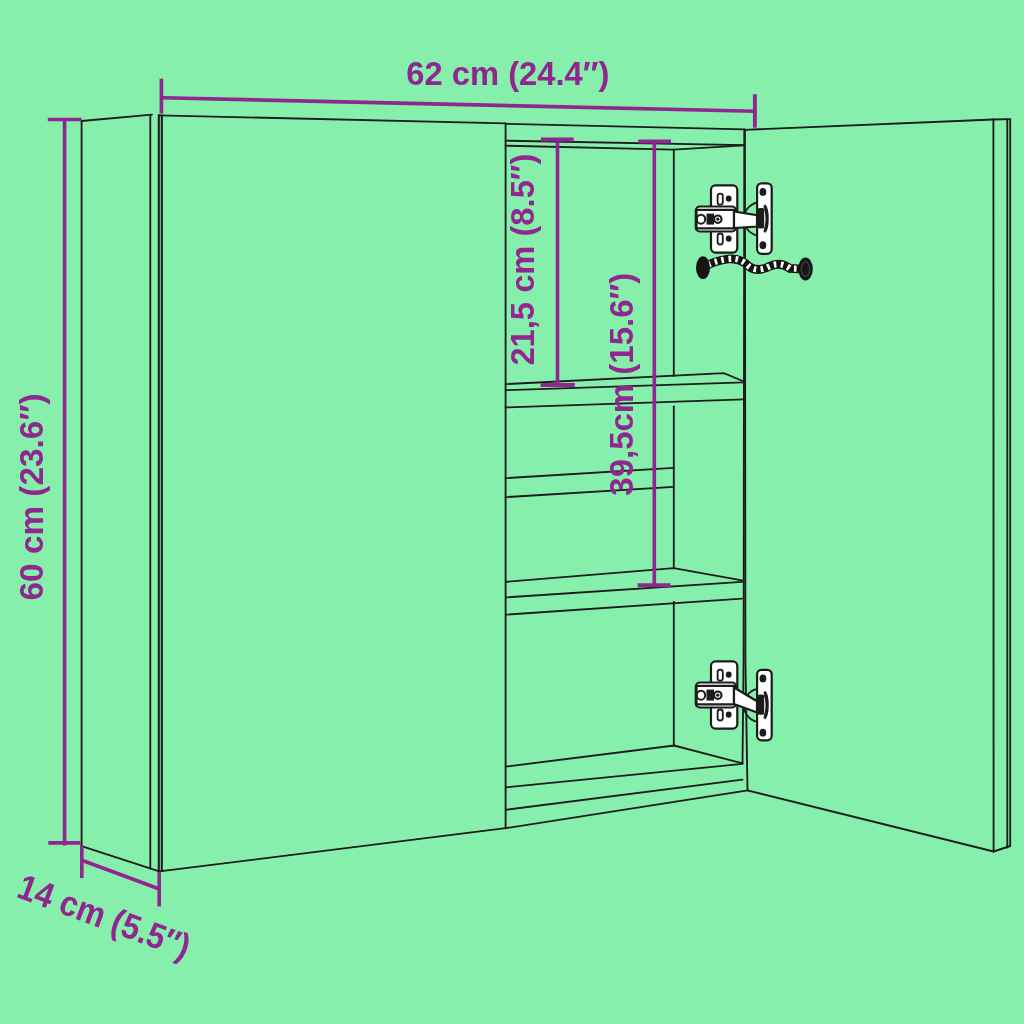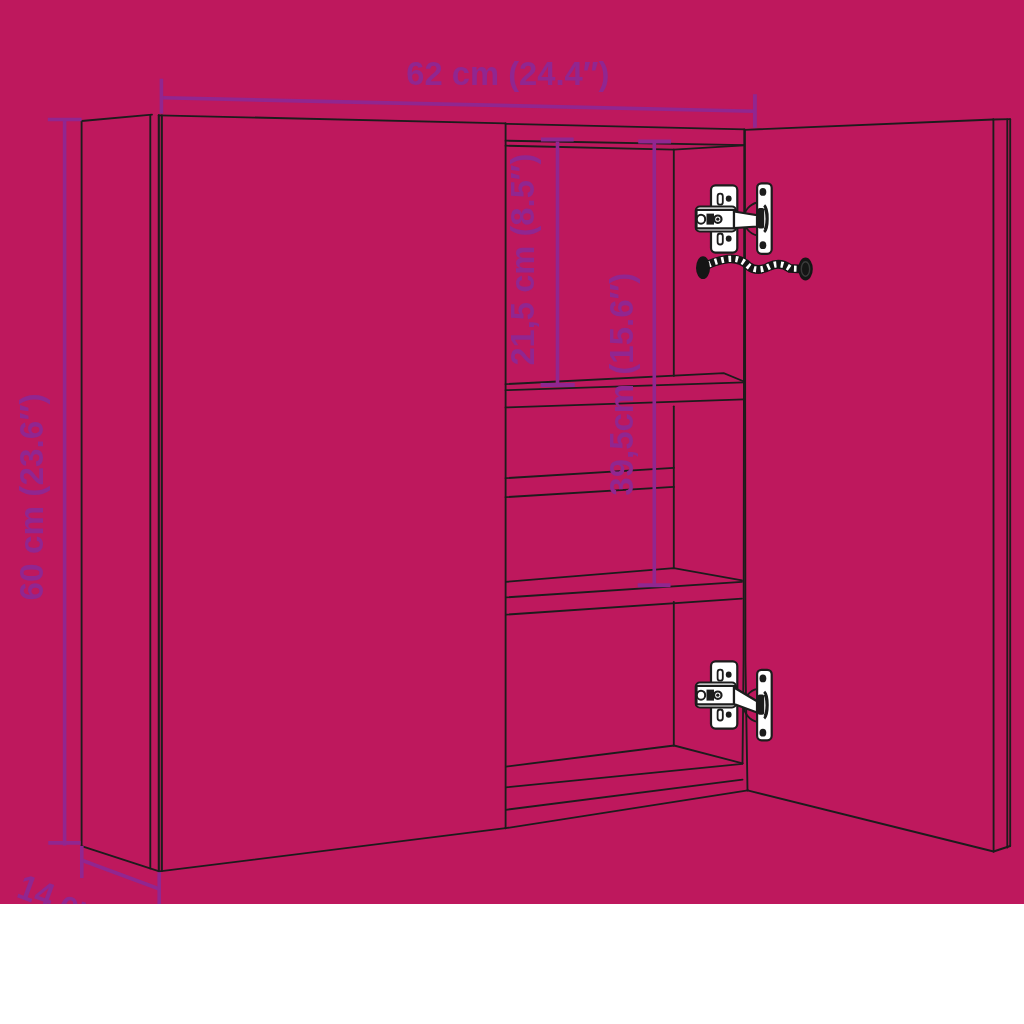--- a/index.html
+++ b/index.html
@@ -1,16 +1,16 @@
 <!DOCTYPE html>
 <html><head>
 <meta charset="utf-8">
 <style>
   html,body{margin:0;padding:0;background:#ffffff;}
-  .wrap{width:1024px;height:904px;position:relative;overflow:hidden;background:#be185d;}
+  .wrap{width:1024px;height:1024px;position:relative;overflow:hidden;background:#86efac;}
   text{font-family:"Liberation Sans",sans-serif;font-weight:bold;fill:#912690;}
 </style>
 </head>
 <body>
 <div class="wrap">
 <svg width="1024" height="1024" viewBox="0 0 1024 1024" xmlns="http://www.w3.org/2000/svg">
 
   <g stroke="#1c1c1c" stroke-width="1.85" fill="none" stroke-linecap="round">
 
     <path d="M81.6,121 L81.6,846.1"></path>

